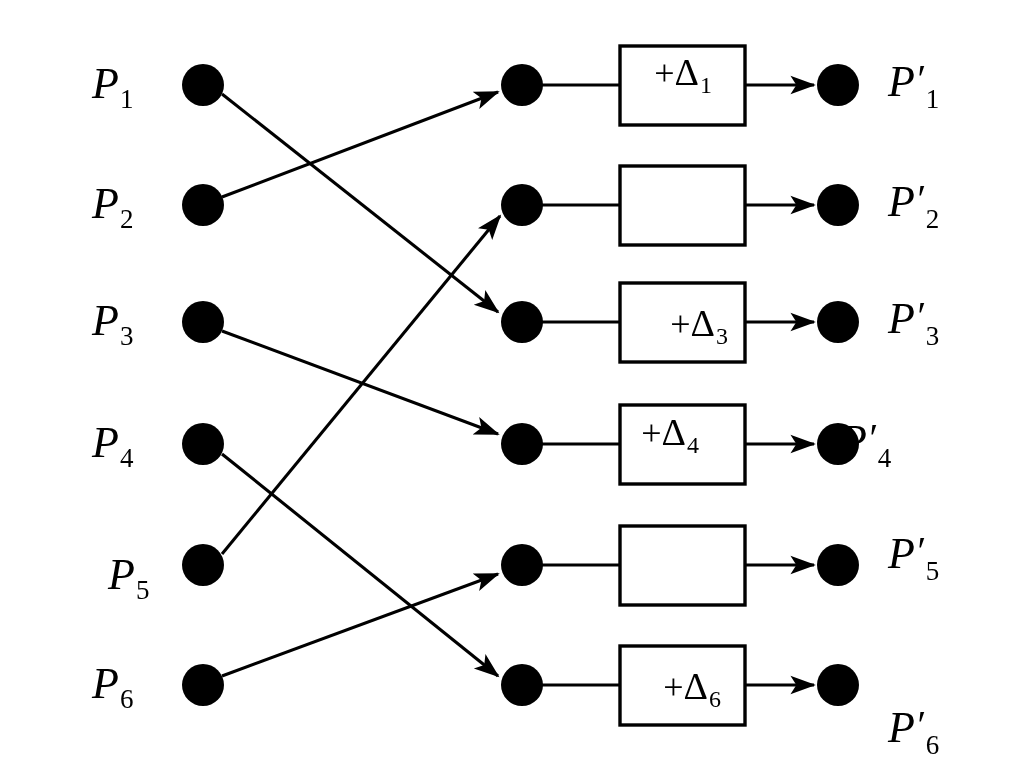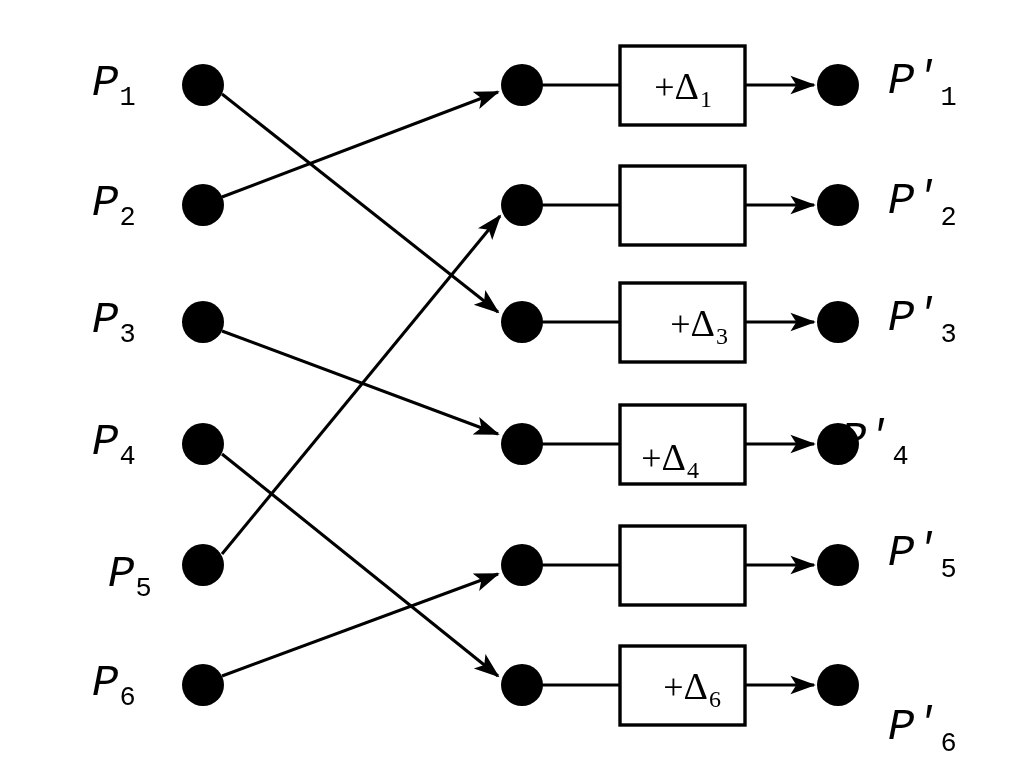--- a/index.html
+++ b/index.html
@@ -37,21 +37,21 @@
     stroke-width: 3.1;
     fill: none;
   }
   .delta-box {
     fill: #ffffff;
     stroke: #000000;
     stroke-width: 3.4;
   }
   .math-label {
     position: absolute;
-    font-family: Liberation Mono, monospace;
+    font-family: Liberation Serif, serif;
     color: #000000;
     white-space: nowrap;
     user-select: none;
   }
   .p-label {
     font-size: 44px;
     font-style: italic;
     letter-spacing: 0;
   }
   .p-label .base {
@@ -188,27 +188,27 @@
   <div class="math-label p-label" style="left:92px; top:417px;">
     <span class="base">P</span><span class="sub">4</span>
   </div>
   <div class="math-label p-label" style="left:108px; top:538px;margin-top:11px;">
     <span class="base">P</span><span class="sub">5</span>
   </div>
   <div class="math-label p-label" style="left:92px; top:658px;">
     <span class="base">P</span><span class="sub">6</span>
   </div>
 
-  <div class="delta-text" style="left:620px; top:64px; width:125px;">
+  <div class="delta-text" style="left:620px; top:50px; width:125px;">
     <span class="plus">+</span><span class="tri">Δ</span><span class="sub">1</span>
   </div>
   <div class="delta-text" style="left:620px; top:301px; width:125px;padding-left:16px;">
     <span class="plus">+</span><span class="tri">Δ</span><span class="sub">3</span>
   </div>
-  <div class="delta-text" style="left:620px; top:435px; width:99px;">
+  <div class="delta-text" style="left:620px; top:410px; width:99px;">
     <span class="plus">+</span><span class="tri">Δ</span><span class="sub">4</span>
   </div>
   <div class="delta-text" style="left:620px; top:664px; width:143px;">
     <span class="plus">+</span><span class="tri">Δ</span><span class="sub">6</span>
   </div>
 
   <div class="math-label p-label out" style="left:888px; top:56px;">
     <span class="base">P</span><span class="prime">′</span><span class="sub">1</span>
   </div>
   <div class="math-label p-label out" style="left:888px; top:176px;">

